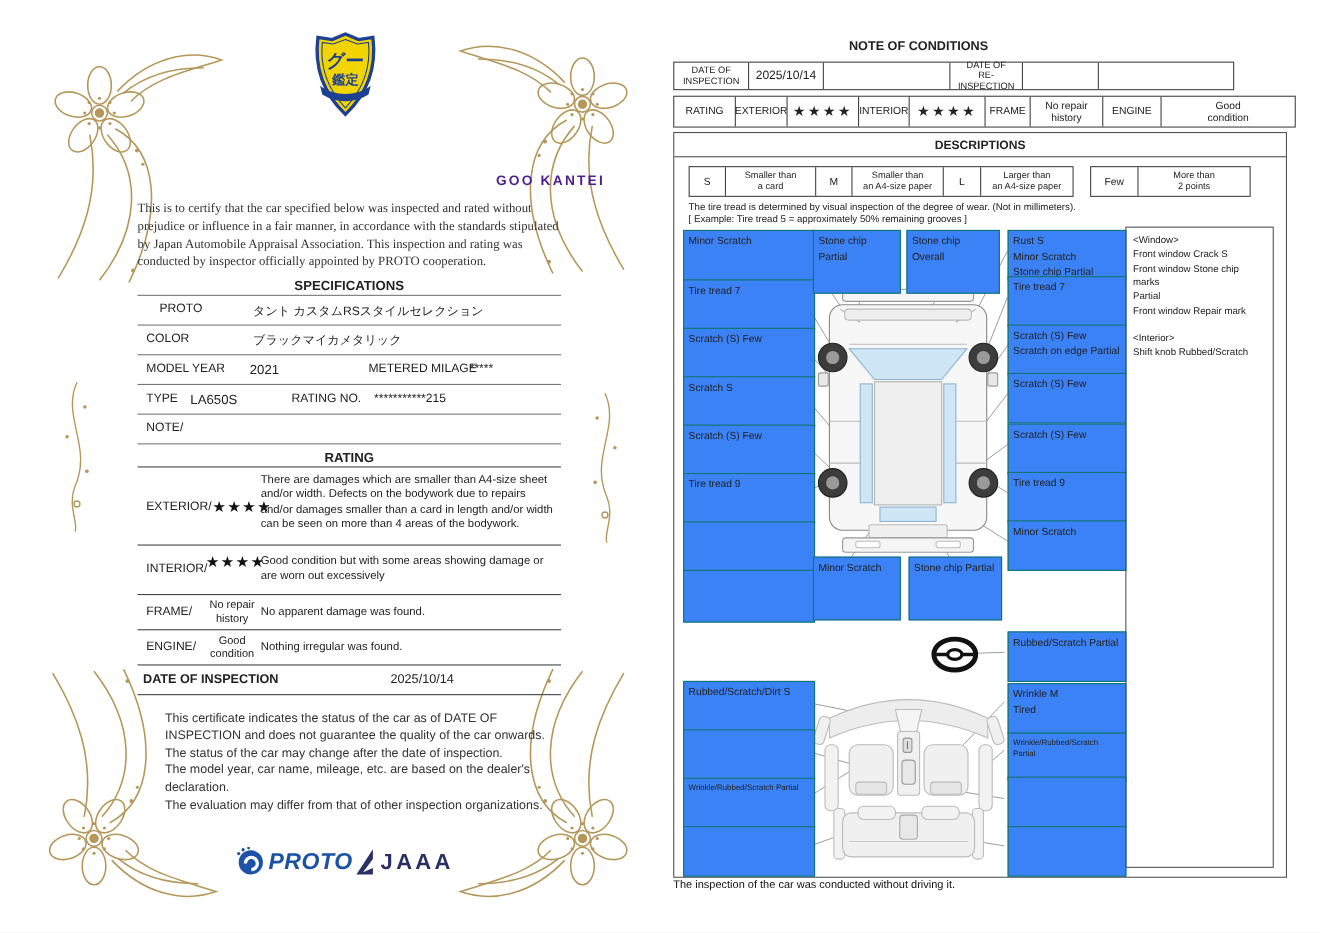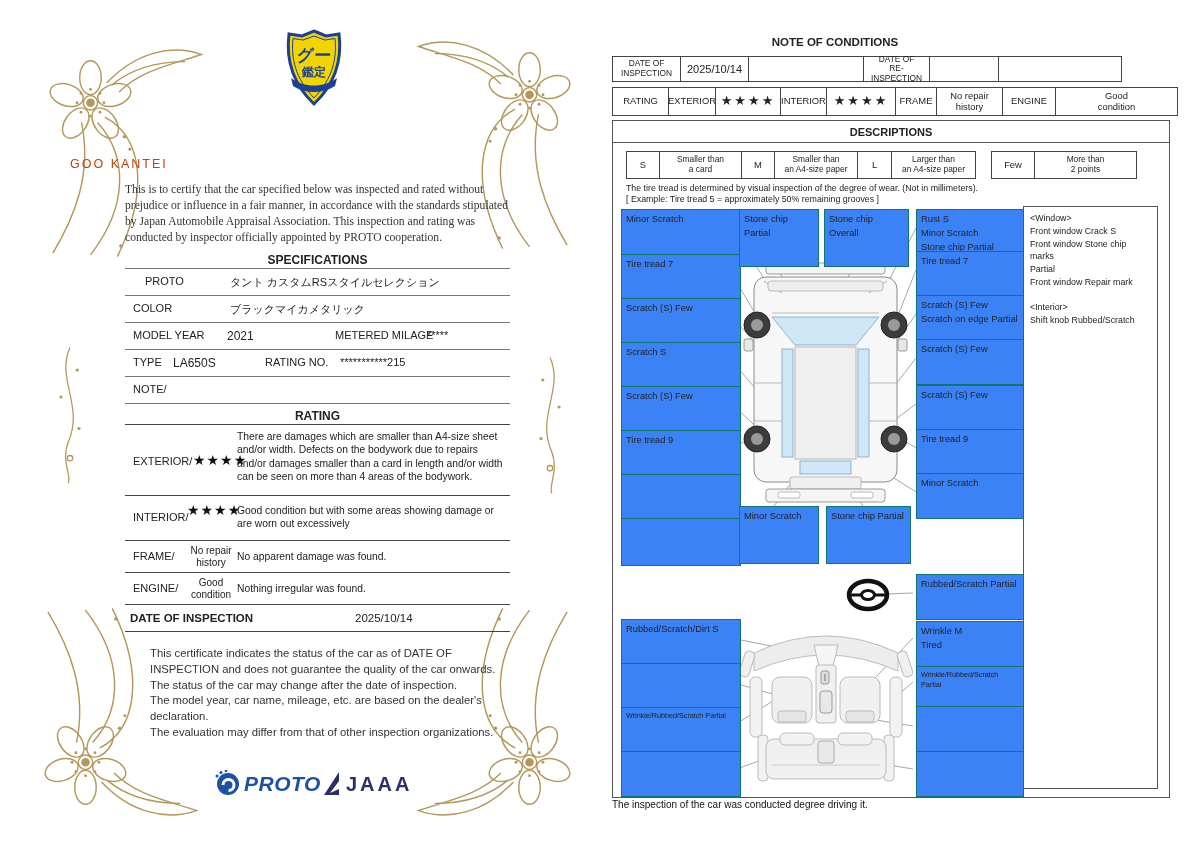--- a/index.html
+++ b/index.html
@@ -5,22 +5,22 @@
   html,body{margin:0;padding:0;background:#e9e9e9;}
   .sheet{position:relative;width:1200px;height:848px;background:#ffffff;overflow:hidden;
          font-family:"Liberation Sans",sans-serif;color:#222;}
   .abs{position:absolute;}
   
   .page-left{position:absolute;left:30px;top:0;width:560px;height:848px;}
   .flourish{position:absolute;pointer-events:none;}
   .cert-title{position:absolute;left:40px;top:96px;width:480px;text-align:center;
               font-family:"Liberation Serif",serif;font-style:italic;font-weight:bold;
               font-size:40px;color:#ab8a3c;letter-spacing:1px;}
-  .cert-sub{position:absolute;left:40px;top:157px;width:480px;text-align:left;
-            font-size:12.5px;letter-spacing:2px;color:#c2410c;font-weight:normal;}
+  .cert-sub{position:absolute;left:40px;top:157px;width:480px;text-align:right;
+            font-size:12.5px;letter-spacing:2px;color:#4c1d95;font-weight:bold;}
   .cert-intro{position:absolute;left:95px;top:182px;width:392px;
               font-family:"Liberation Serif",serif;font-size:11.6px;line-height:1.38;color:#333;}
   .sec-head{position:absolute;font-size:12px;font-weight:bold;color:#222;text-align:center;width:385px;left:95px;}
   .spec{position:absolute;left:95px;top:268px;width:385px;}
   .spec-row{position:relative;height:26px;border-top:1px solid #777;}
   .spec-row:last-child{border-bottom:1px solid #777;}
   .spec-row span{position:absolute;top:6px;font-size:11px;color:#222;}
   .jp{font-size:11.5px;}
   .rating{position:absolute;left:95px;top:424px;width:385px;}
   .r-row{position:relative;border-top:1.5px solid #444;}
@@ -414,15 +414,15 @@
       <div class="side-panel">&lt;Window&gt;
 Front window Crack S
 Front window Stone chip marks
 Partial
 Front window Repair mark
 
 &lt;Interior&gt;
 Shift knob Rubbed/Scratch</div>
     </div>
 
-    <div class="rp-footnote">The inspection of the car was conducted degree driving it.</div>
+    <div class="rp-footnote">The inspection of the car was conducted without driving it.</div>
   </div>
 </div>
 
 </body></html>

